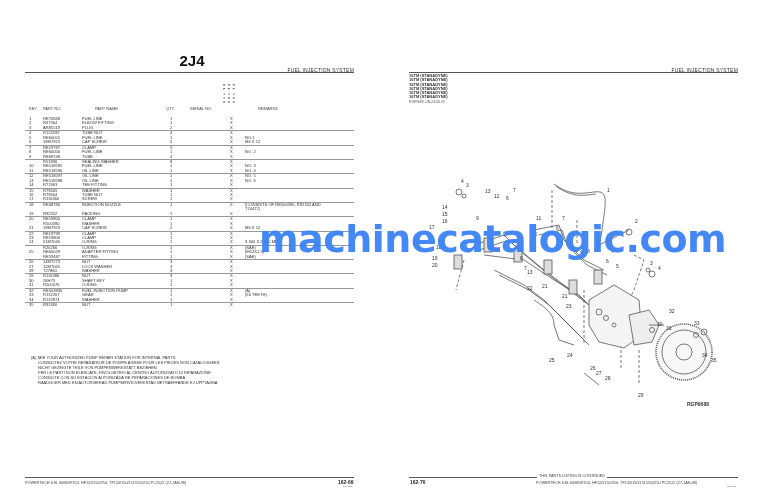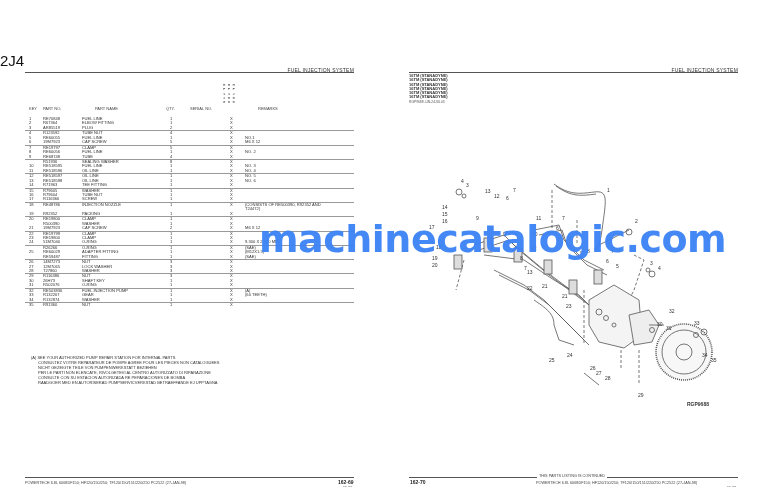--- a/index.html
+++ b/index.html
@@ -1,20 +1,20 @@
 <!DOCTYPE html>
 <html><head>
 <meta charset="utf-8">
 <style>
   html, body { margin:0; padding:0; background:#ffffff; }
   body { width:768px; height:497px; position:relative; overflow:hidden; font-family:"Liberation Sans", sans-serif; color:#222; }
   .page { position:absolute; top:0; height:497px; width:384px; }
   .page.left { left:0; }
   .page.right { left:384px; }
-  .sec-title { position:absolute; top:52px; left:0; width:384px; font-weight:normal; font-size:15px; color:#111; }
+  .sec-title { position:absolute; top:52px; left:0; width:384px; text-align:center; font-weight:bold; font-size:15px; color:#111; }
   .hdr-rule { position:absolute; top:72px; left:25px; width:329px; height:1px; background:#555; }
   .sys-title { position:absolute; top:67px; right:30px; font-size:5px; letter-spacing:0.2px; color:#333; }
   .col-hdr { position:absolute; font-size:4px; color:#444; }
   .hff { position:absolute; top:83px; left:223px; font-size:4px; line-height:4.3px; color:#444; white-space:pre; font-family:"Liberation Mono", monospace; }
   .tbl { position:absolute; top:117px; left:25px; width:329px; }
   .row { position:relative; height:4.45px; font-size:4.1px; line-height:4.45px; color:#333; }
   .row.sep { border-top:0.6px solid #999; }
   .row span { position:absolute; top:0; white-space:nowrap; }
   .c-key { left:4px; } .c-part { left:18px; } .c-name { left:57px; } .c-qty { left:145px; } .c-x { left:205px; } .c-rem { left:220px; }
   .notes { position:absolute; top:355px; left:31px; font-size:4px; line-height:5px; color:#333; white-space:nowrap; }

